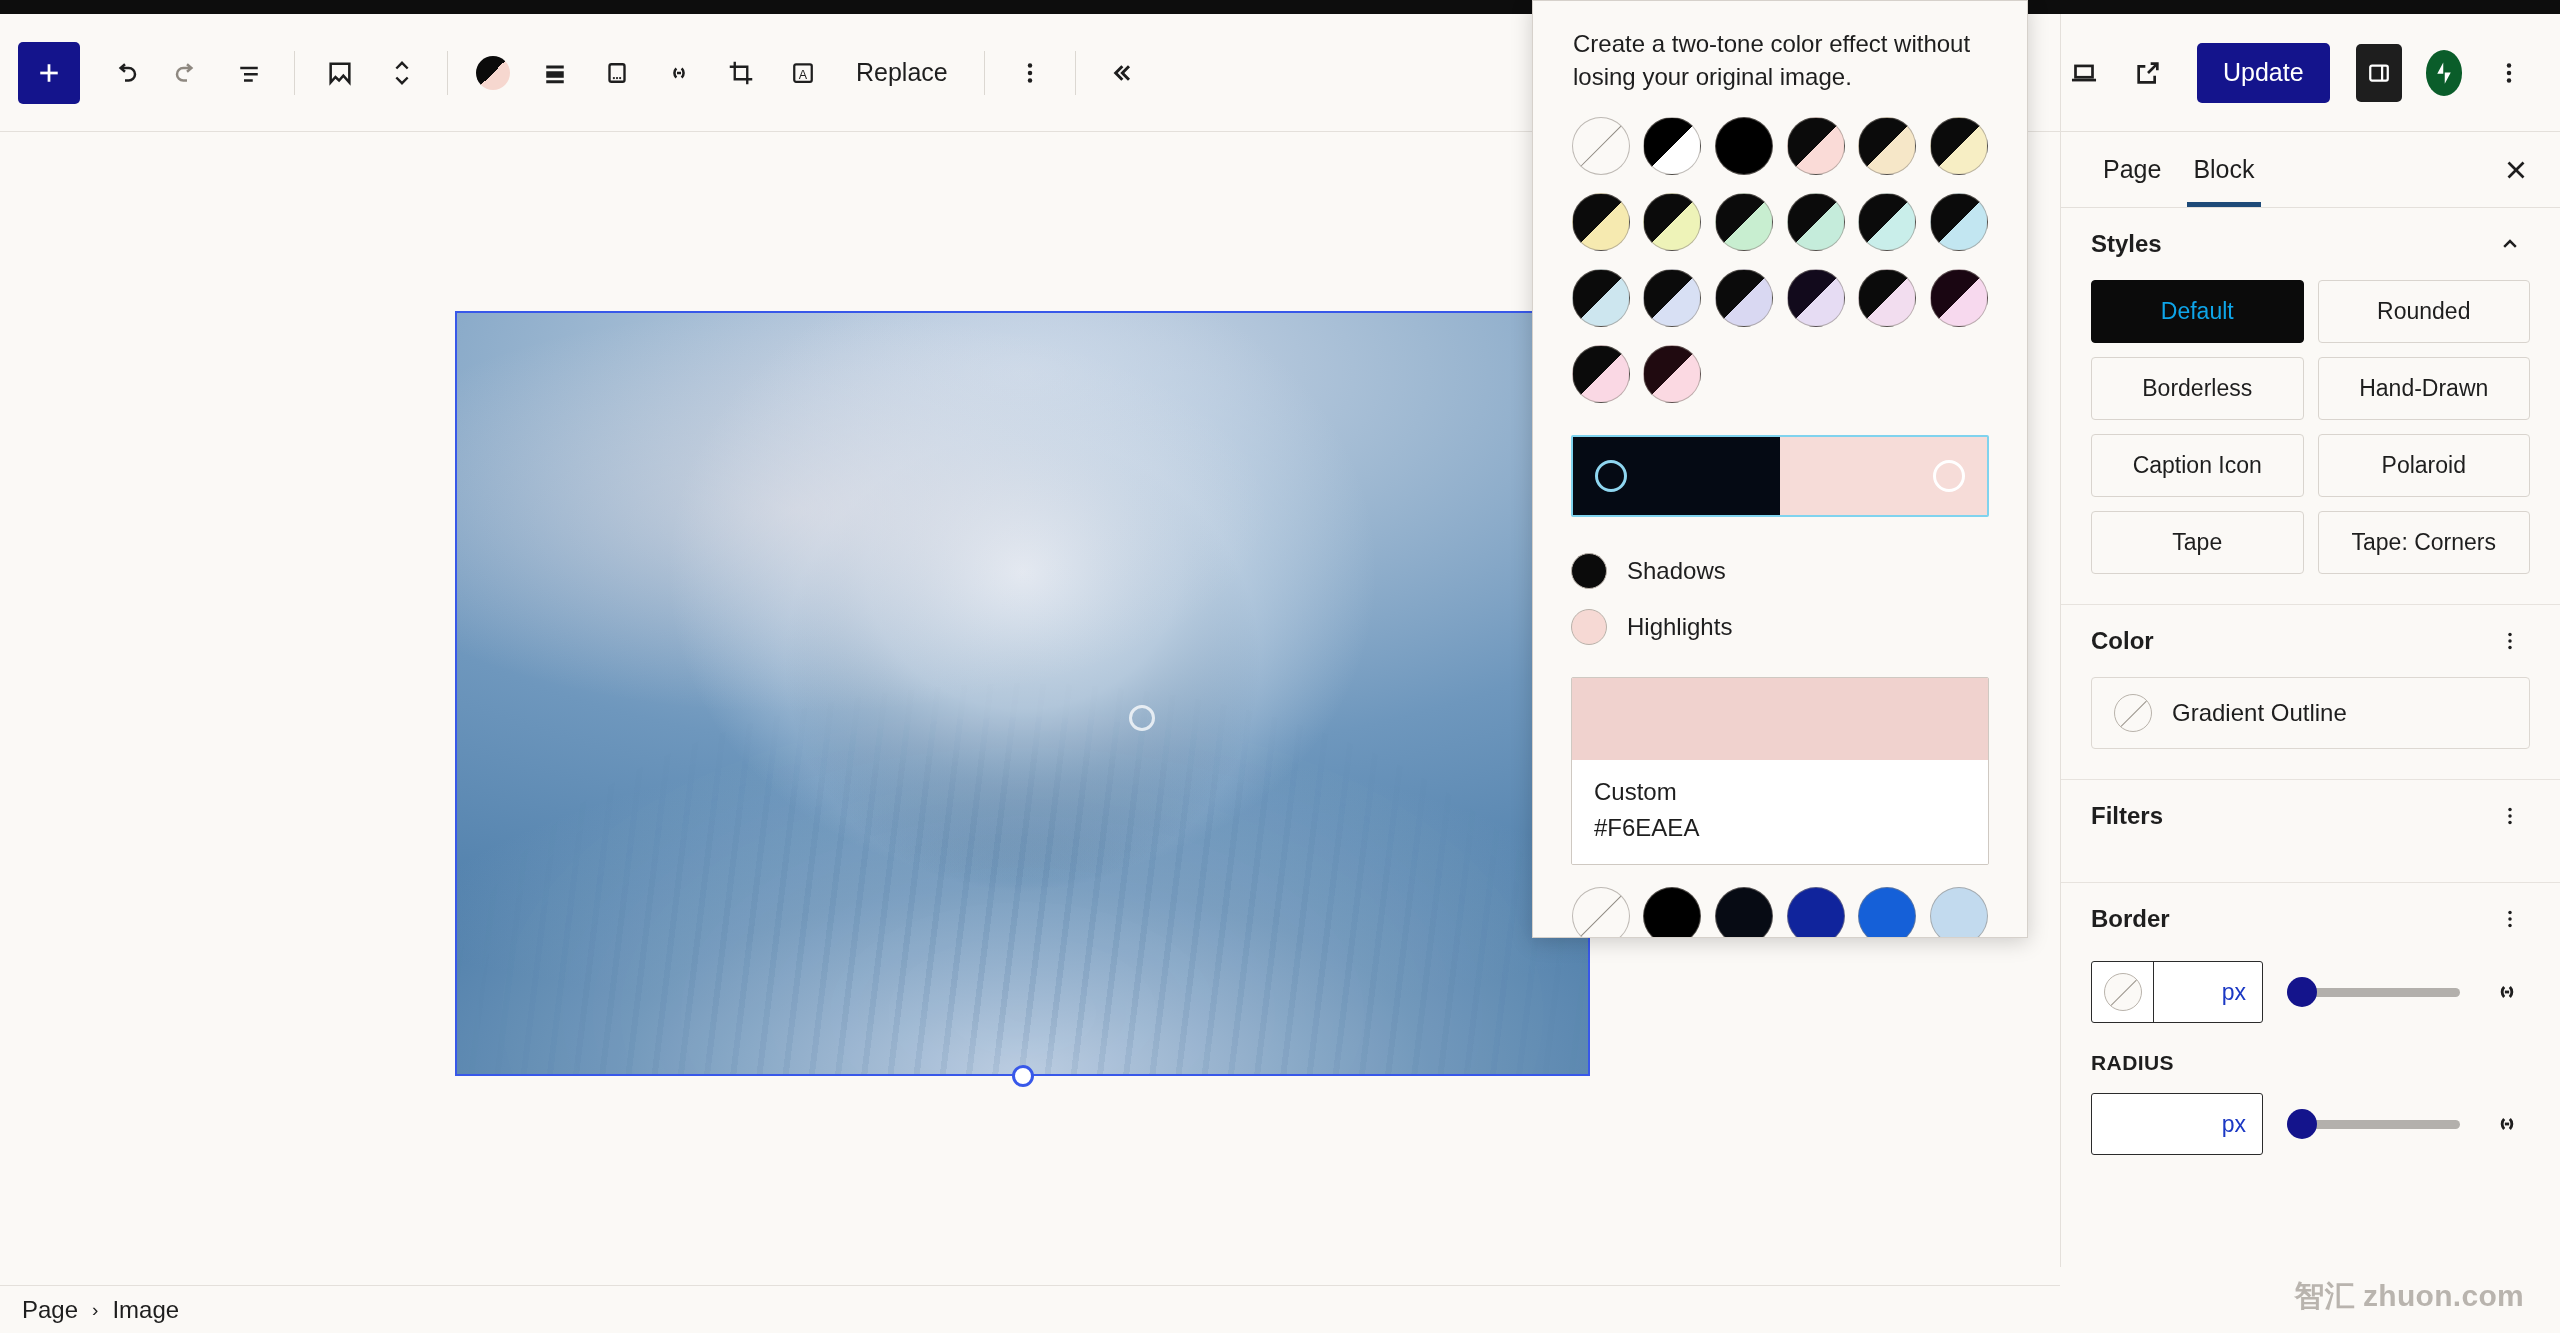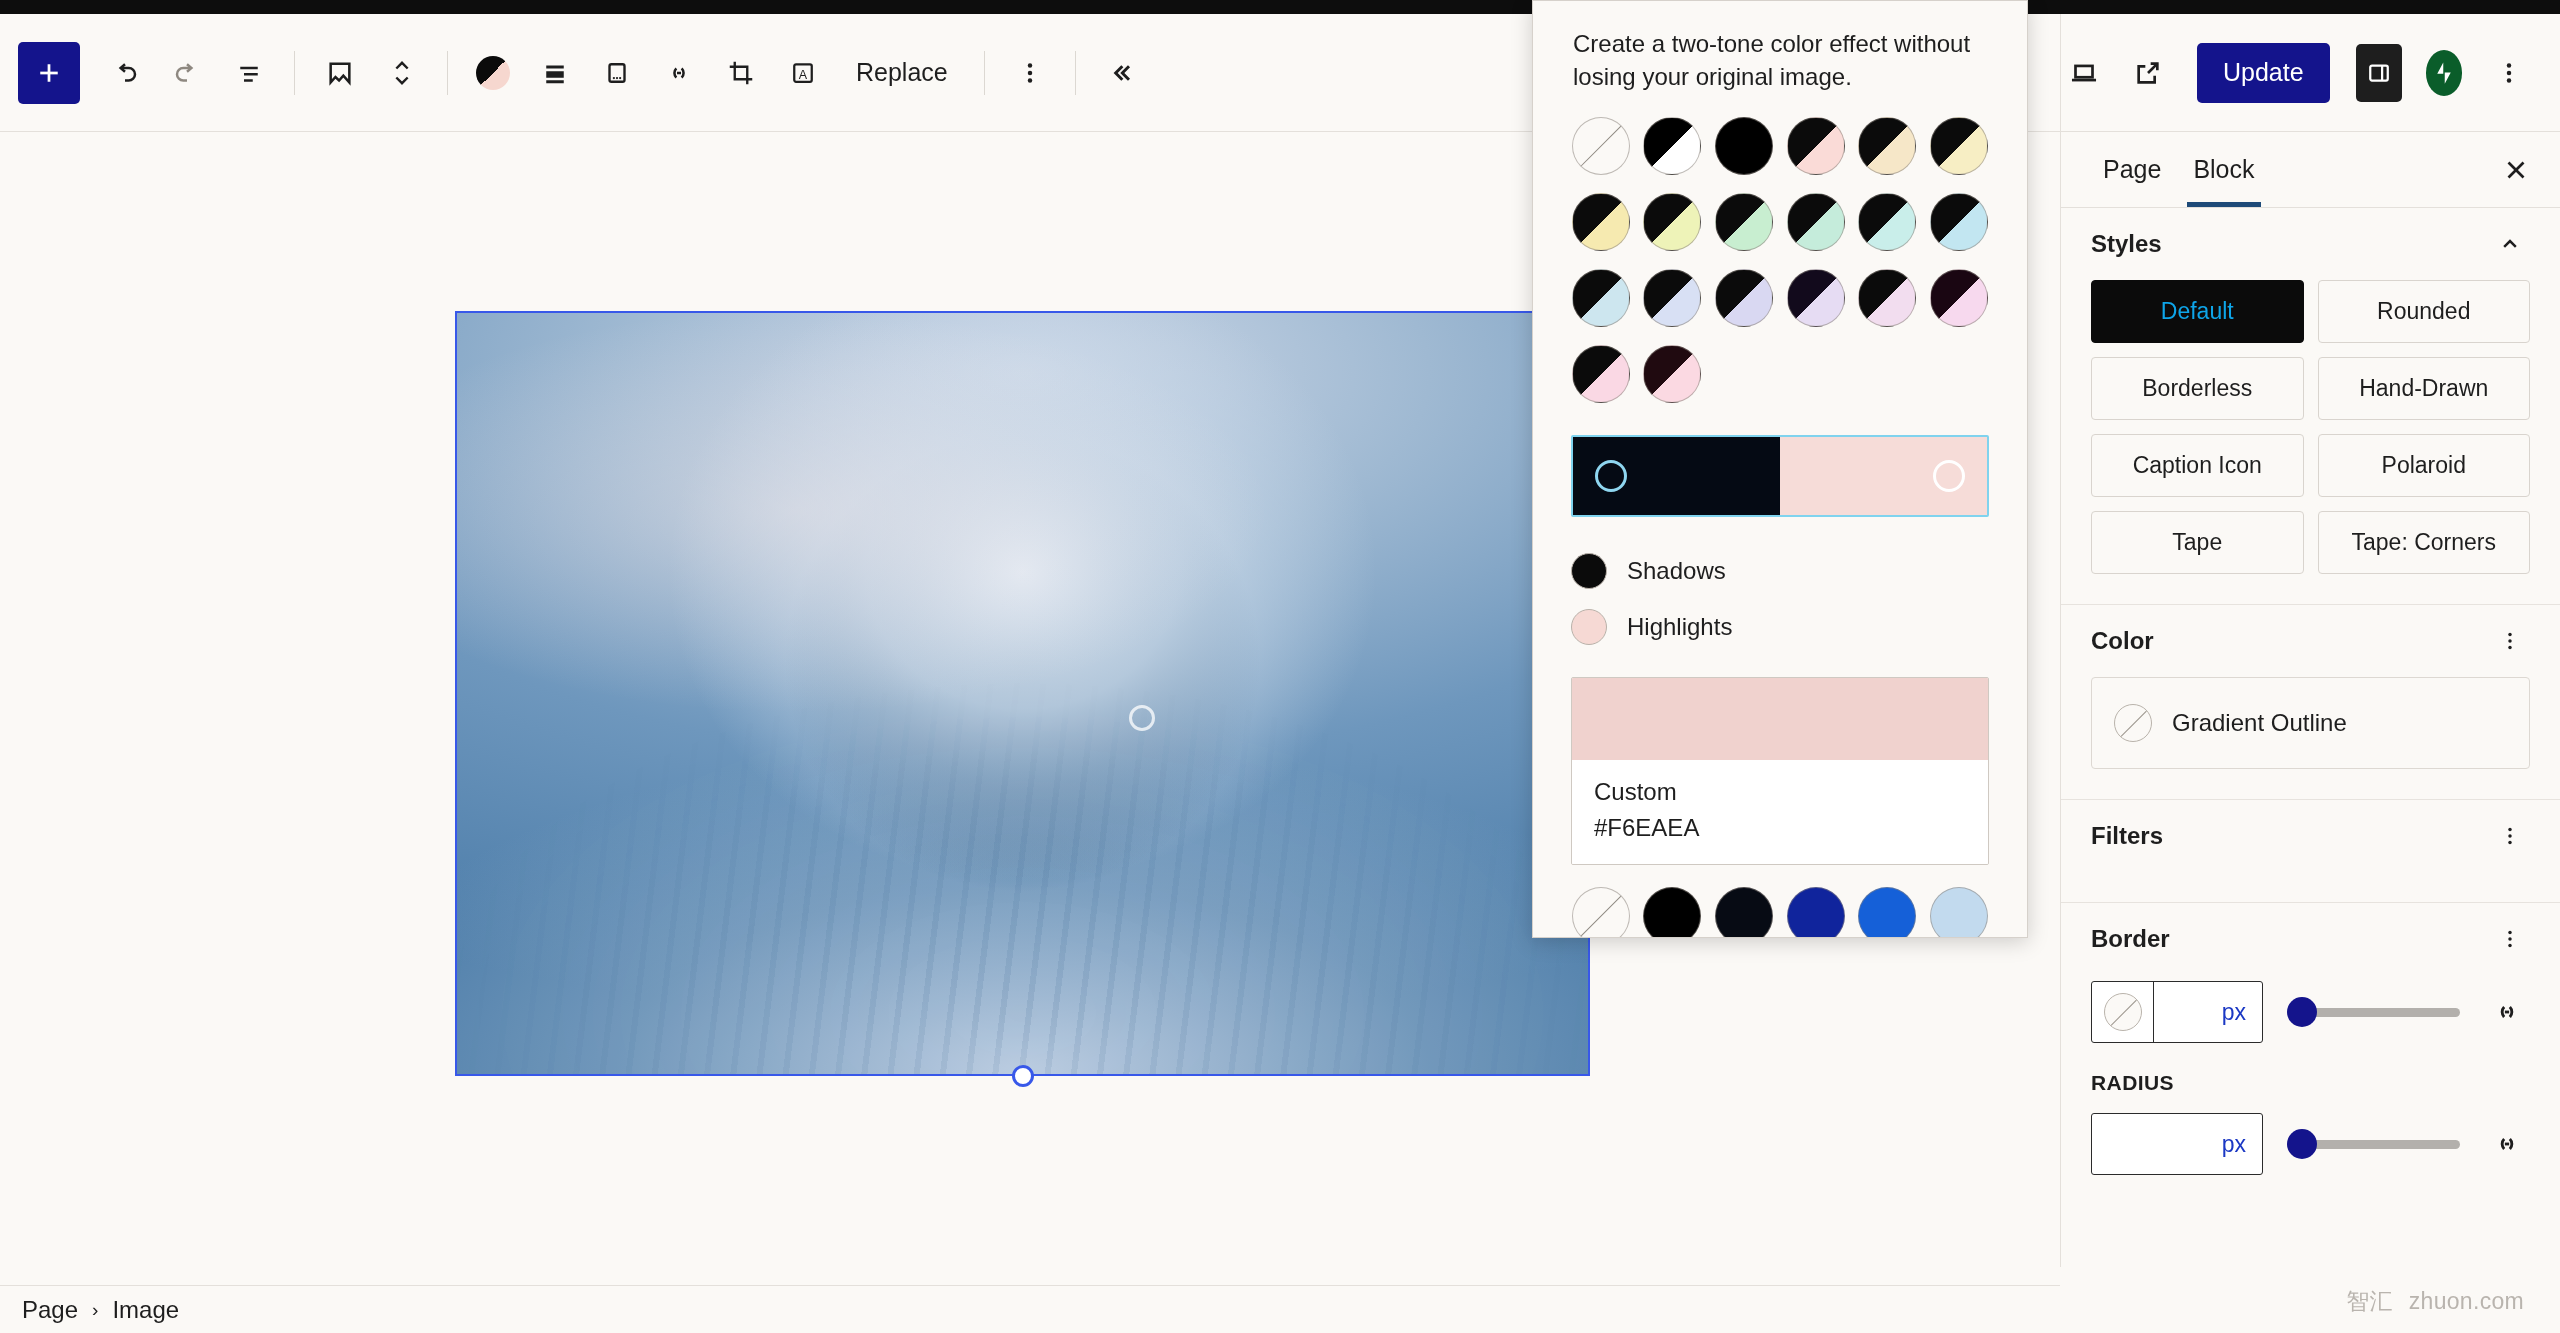--- a/index.html
+++ b/index.html
@@ -140,21 +140,21 @@
   .styles-grid { display: grid; grid-template-columns: 1fr 1fr; gap: 14px; }
   .style-btn {
     height: 63px; border: 1px solid #d9d4ce; border-radius: 4px;
     background: #fbf9f6; color: #1e1e1e; font-size: 23px; cursor: pointer;
     display: flex; align-items: center; justify-content: center;
     font-family: "Liberation Sans", sans-serif;
   }
   .style-btn.selected { background: #0b0b0b; color: #0ea5e9; border-color: #0b0b0b; }
 
   .color-row {
-    height: 92px; border: 1px solid #ddd8d2; border-radius: 4px;
+    height: 72px; border: 1px solid #ddd8d2; border-radius: 4px;
     display: flex; align-items: center; padding: 0 22px; gap: 20px;
     background: #fbf9f6; cursor: pointer;
   }
   .color-row.active { background: #e8dfdf; border-color: #e0d6d6; }
   .color-row .label { font-size: 24px; color: #1e1e1e; }
   .color-row.active .label { color: #1b38c4; }
 
   .swatch-circle {
     width: 38px; height: 38px; border-radius: 50%;
     border: 1px solid #b9b3ab; position: relative; overflow: hidden; flex: none;
@@ -241,22 +241,22 @@
   .cc-hex { font-size: 24px; color: #1e1e1e; margin-top: 8px; }
 
   .po-grid2 {
     display: grid; grid-template-columns: repeat(6, 1fr);
     gap: 18px 12px; padding: 22px 38px 0 38px;
   }
 
   
   .watermark {
     position: absolute; right: 36px; bottom: 16px;
-    font-size: 23px; color: #b9b4ae; letter-spacing: .3px;
-    display: flex; align-items: baseline; gap: 16px;
+    font-size: 30px; color: #b9b4ae; letter-spacing: .3px;
+    display: flex; align-items: baseline; gap: 8px; font-weight: bold;
   }
   .wm-cn { font-family: "DejaVu Sans", sans-serif; }
 </style>
 </head>
 <body>
 
 <div id="app">
 
   <div class="top-strip"></div>
 

